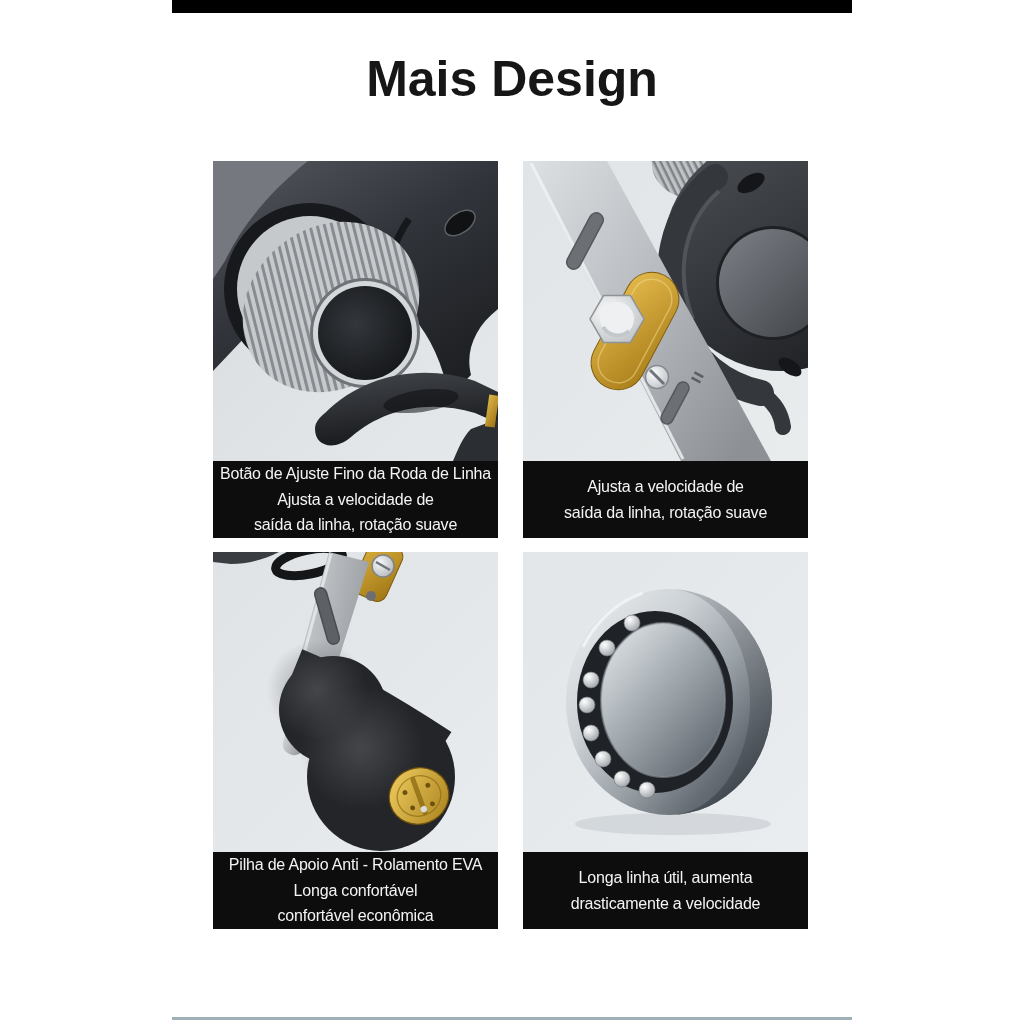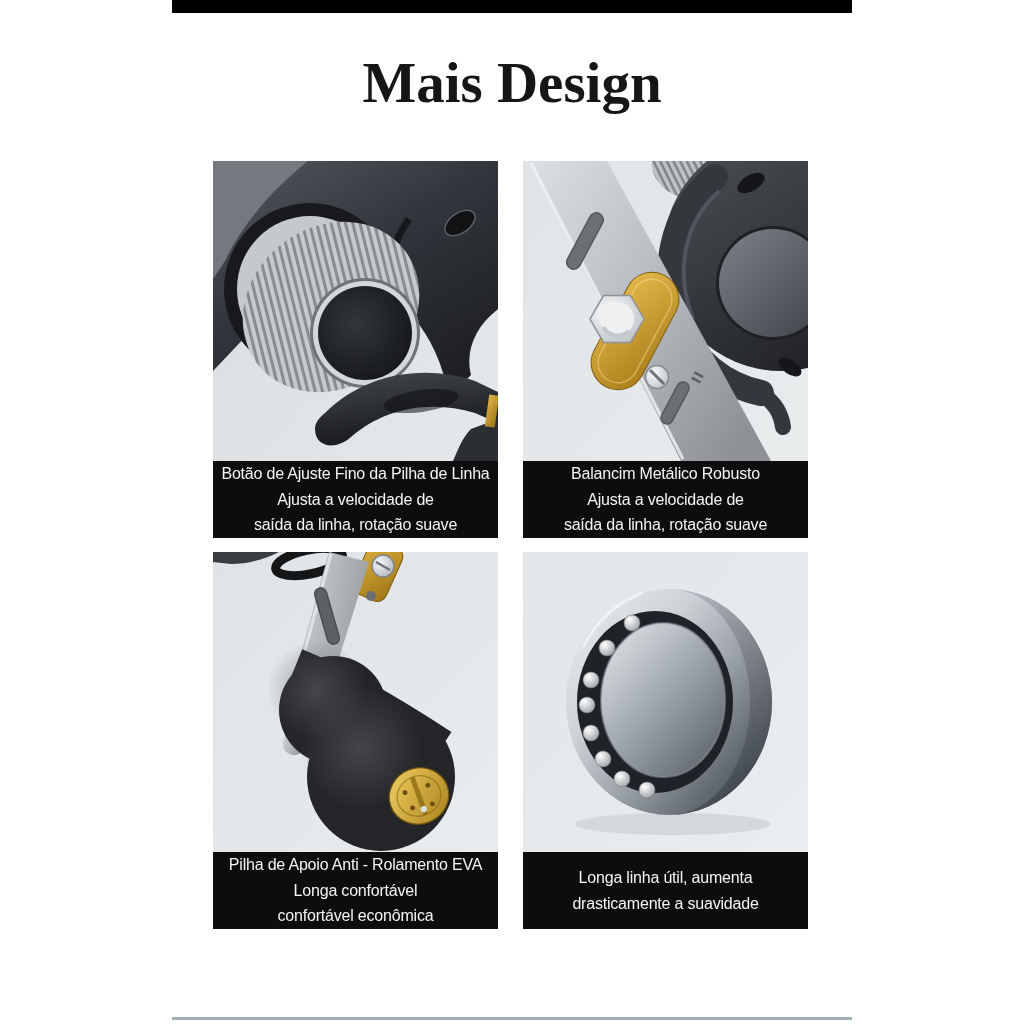--- a/index.html
+++ b/index.html
@@ -1,21 +1,21 @@
 <!DOCTYPE html>
 <html style="--page_bg: #ffffff; --letterbox_bar: #000000; --title_text: #161616; --caption_bar_bg: #0d0d0d; --caption_text: #f4f4f4; --panel_photo_bg: #dfe3e6; --gold_accent: #c9a035; --bottom_rule: #9fb1b6;"><head>
 <meta charset="utf-8">
 <style>
   html,body{margin:0;padding:0;background:#fff;}
   .canvas{position:relative;width:1024px;height:1024px;background:var(--page_bg,#ffffff);overflow:hidden;
           font-family:"Liberation Sans","DejaVu Sans",sans-serif;}
   .artwork{position:absolute;left:172px;top:0;width:680px;height:1024px;}
   .top-bar{position:absolute;left:0;top:0;width:680px;height:13px;background:var(--letterbox_bar,#000);}
   .title{position:absolute;left:0;top:50px;width:680px;margin:0;text-align:center;
-         font-size:57px;font-weight:600;letter-spacing:0px;color:var(--title_text,#161616);font-family:Liberation Serif, serif;}
+         font-size:50px;font-weight:600;letter-spacing:0px;color:var(--title_text,#161616);}
   .grid{position:absolute;left:41px;top:161px;display:grid;grid-template-columns:285px 285px;
         column-gap:25px;row-gap:14px;}
   .panel{margin:0;width:285px;display:flex;flex-direction:column;}
   .photo{width:285px;height:300px;overflow:hidden;background:#dfe3e6;}
   .photo svg{display:block;}
   .caption{height:77px;background:var(--caption_bar_bg,#0d0d0d);color:var(--caption_text,#f4f4f4);
            display:flex;flex-direction:column;justify-content:center;align-items:center;}
   .cl{font-size:16px;line-height:25.5px;white-space:nowrap;font-weight:400;letter-spacing:-0.2px;}
   .bottom-rule{position:absolute;left:0;top:1017px;width:680px;height:3px;background:var(--bottom_rule,#9fb1b6);}
 </style>
@@ -72,21 +72,21 @@
             <circle cx="152" cy="172" r="55" fill="#6f7377"></circle>
             <circle cx="152" cy="172" r="52" fill="#d4d8db"></circle>
             <circle cx="152" cy="172" r="47" fill="url(#p1face)"></circle>
             <path d="M112,252 C150,214 208,202 262,220 L285,231 V262 L262,252 C216,238 170,248 138,276 C122,290 102,286 102,268 C102,261 107,256 112,252 Z" fill="url(#p1arm)"></path>
             <ellipse cx="208" cy="240" rx="38" ry="11" transform="rotate(-8 208 240)" fill="#0c0e10" opacity="0.55"></ellipse>
             <path d="M258,268 L285,258 V300 H240 C246,286 250,276 258,268 Z" fill="#2b2e32"></path>
             <rect x="274" y="234" width="10" height="32" transform="rotate(8 279 250)" fill="url(#p1gold)"></rect>
           </svg>
         </div>
         <figcaption class="caption">
-          <div class="cl">Botão de Ajuste Fino da Pilha de Linha</div>
+          <div class="cl">Botão de Ajuste Fino da Roda de Linha</div>
           <div class="cl">Ajusta a velocidade de</div>
           <div class="cl">saída da linha, rotação suave</div>
         </figcaption>
       </figure>
 
       <figure class="panel">
         <div class="photo">
           <svg width="285" height="300" viewBox="0 0 285 300">
             <defs>
               <linearGradient id="p2bg" x1="0" y1="0" x2="1" y2="1">
@@ -148,21 +148,20 @@
             <circle cx="134" cy="216" r="11.5" fill="url(#p2nut)" stroke="#858a8e" stroke-width="1.5"></circle>
             <line x1="127" y1="209" x2="141" y2="223" stroke="#6f747a" stroke-width="3"></line>
             <g transform="translate(94,158)">
               <polygon points="27,0 13.5,23.4 -13.5,23.4 -27,0 -13.5,-23.4 13.5,-23.4" fill="url(#p2nut)" stroke="#8e9397" stroke-width="1.5"></polygon>
               <circle r="17" fill="#eef0f2"></circle>
               <path d="M-14,8 A17,17 0 0 0 12,12" fill="none" stroke="#c3c8cb" stroke-width="4"></path>
             </g>
           </svg>
         </div>
         <figcaption class="caption">
-          <div class="cl">Balancim Metálico Robusto</div>
           <div class="cl">Ajusta a velocidade de</div>
           <div class="cl">saída da linha, rotação suave</div>
         </figcaption>
       </figure>
 
       <figure class="panel">
         <div class="photo">
           <svg width="285" height="300" viewBox="0 0 285 300">
             <defs>
               <linearGradient id="p3bg" x1="0" y1="0" x2="1" y2="1">
@@ -279,21 +278,21 @@
               <circle cx="99" cy="227" r="8" fill="url(#p4ball)" stroke="#6f757b" stroke-width="0.6"></circle>
               <circle cx="124" cy="238" r="8" fill="url(#p4ball)" stroke="#6f757b" stroke-width="0.6"></circle>
             </g>
             <ellipse cx="140" cy="148" rx="62" ry="77" fill="url(#p4hole)"></ellipse>
             <ellipse cx="140" cy="148" rx="62" ry="77" fill="none" stroke="#8b9197" stroke-width="2" opacity="0.6"></ellipse>
             <path d="M60,95 A103,113 0 0 1 120,41" fill="none" stroke="#ffffff" stroke-width="3" opacity="0.55"></path>
           </svg>
         </div>
         <figcaption class="caption">
           <div class="cl">Longa linha útil, aumenta</div>
-          <div class="cl">drasticamente a suavidade</div>
+          <div class="cl">drasticamente a velocidade</div>
         </figcaption>
       </figure>
 
     </div>
 
     <div class="bottom-rule"></div>
   </div>
 </div>
 
 </body></html>

